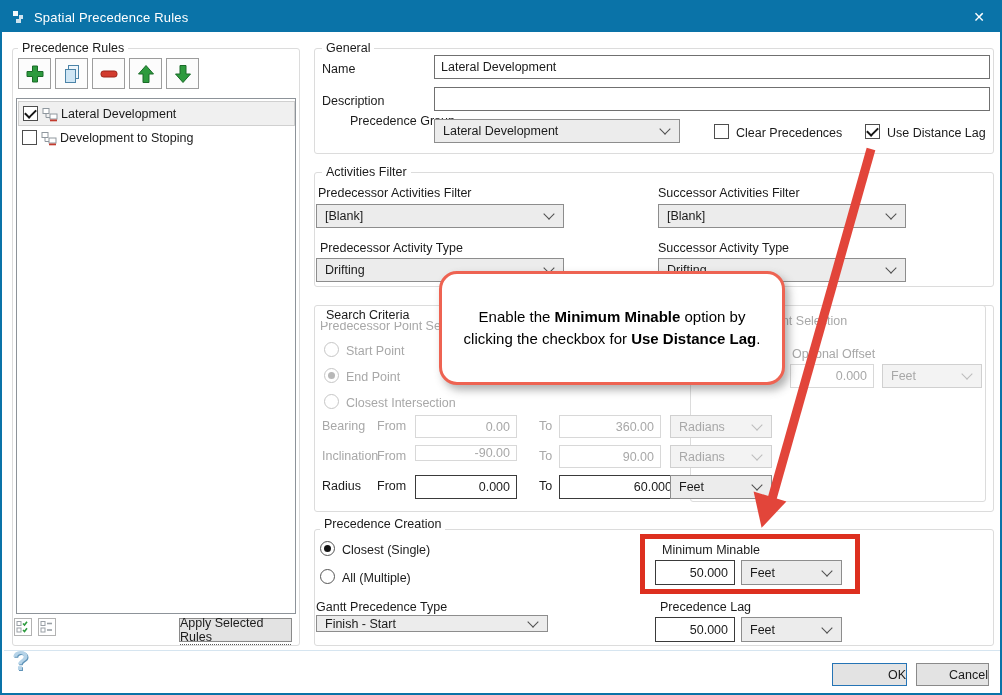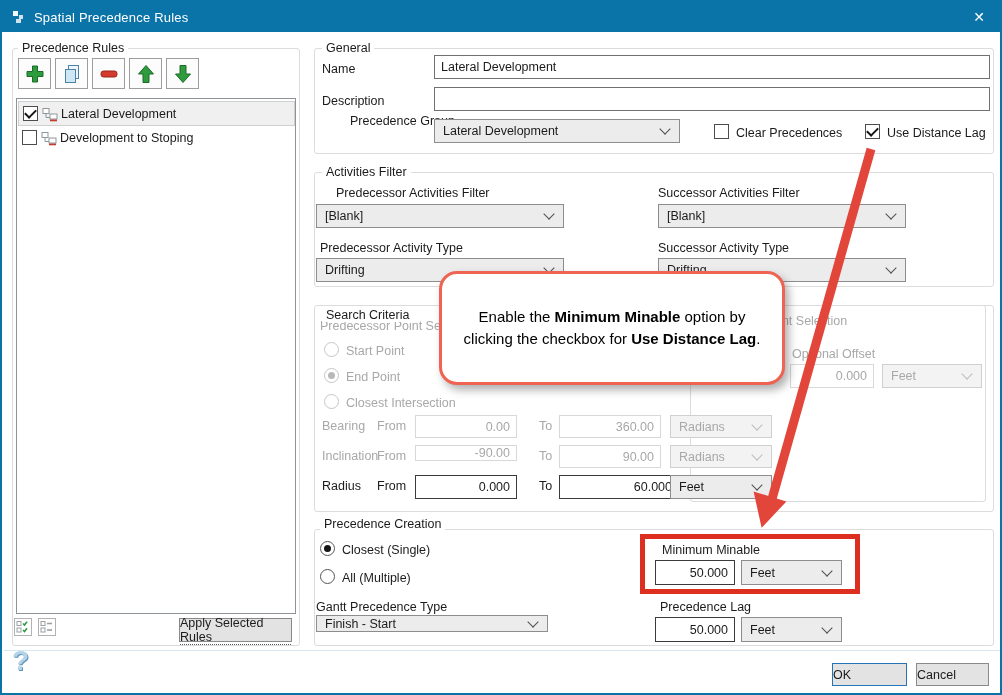--- a/index.html
+++ b/index.html
@@ -37,21 +37,21 @@
   .toolbtn{position:absolute;width:33px;height:31px;border:1px solid #9d9d9d;background:#fcfcfc;box-sizing:border-box;display:flex;align-items:center;justify-content:center;z-index:2;}
 
   .listbox{position:absolute;left:14px;top:96px;width:280px;height:516px;border:1px solid #8d9399;background:#fff;box-sizing:border-box;z-index:2;}
   .listrow{position:absolute;left:1px;width:277px;height:25px;box-sizing:border-box;}
   .listrow.selected{background:#f0f0f0;border:1px solid #d0d0d0;}
   .rowlabel{position:absolute;left:42px;top:5px;font-size:12.5px;color:#1b1b1b;white-space:nowrap;}
   .rowcb{position:absolute;left:4px;top:4px;width:15px;height:15px;border:1px solid #4d4d4d;background:#fff;box-sizing:border-box;}
   .rowcb .chk{position:absolute;left:1px;top:2px;width:9px;height:5px;border-left:2px solid #141414;border-bottom:2px solid #141414;transform:rotate(-45deg);}
   .rowicon{position:absolute;left:23px;top:5px;}
 
-  .btn{position:absolute;box-sizing:border-box;border:1px solid #8a8a8a;background:#e3e3e3;font-size:12.5px;display:flex;align-items:center;justify-content:flex-start;color:#1b1b1b;z-index:2;}
+  .btn{position:absolute;box-sizing:border-box;border:1px solid #8a8a8a;background:#e3e3e3;font-size:12.5px;display:flex;align-items:center;justify-content:flex-end;color:#1b1b1b;z-index:2;}
   .btn.primary{border:1px solid #2574b5;}
   .applylbl{border-bottom:1px dotted #5a5a5a;}
 
   .smallbtn{position:absolute;width:18px;height:18px;border:1px solid #b2b2b2;background:#fff;box-sizing:border-box;display:flex;align-items:center;justify-content:center;z-index:2;}
 
   .helpicon{position:absolute;left:10px;top:643px;font-size:28px;font-weight:bold;color:#b5d3e8;text-shadow:1px 1px 0 #5e93b8;z-index:2;}
 
   .sep{position:absolute;left:2px;width:996px;top:648px;height:1px;background:#d6e5f0;z-index:1;}
 
   .callout{position:absolute;left:437px;top:269px;width:346px;height:114px;background:#fff;border:3px solid #ee6352;border-radius:18px;box-shadow:4px 5px 8px rgba(80,80,80,.45);z-index:40;box-sizing:border-box;display:flex;flex-direction:column;align-items:center;justify-content:center;font-size:15px;color:#000;line-height:22px;}
@@ -169,21 +169,21 @@
   <span class="lbl" style="left:734px;top:124px;">Clear Precedences</span>
 
   <span class="cb" style="left:863px;top:122px;">
       <span class="chk"></span>
     </span>
   <span class="lbl" style="left:885px;top:124px;">Use Distance Lag</span>
 
   <div class="groupbox" style="left:312px;top:170px;width:680px;height:115px;"></div>
   <span class="grouplabel" style="left:320px;top:163px;">Activities Filter</span>
 
-  <span class="lbl" style="left:334px;top:184px;">Predecessor Activities Filter</span>
+  <span class="lbl" style="left:316px;top:184px;">Predecessor Activities Filter</span>
   <div class="combo" style="left:314px;top:202px;width:248px;height:24px;">
     <span>[Blank]</span>
     <span class="chev"></span>
   </div>
 
   <span class="lbl" style="left:656px;top:184px;">Successor Activities Filter</span>
   <div class="combo" style="left:656px;top:202px;width:248px;height:24px;">
     <span>[Blank]</span>
     <span class="chev"></span>
   </div>

